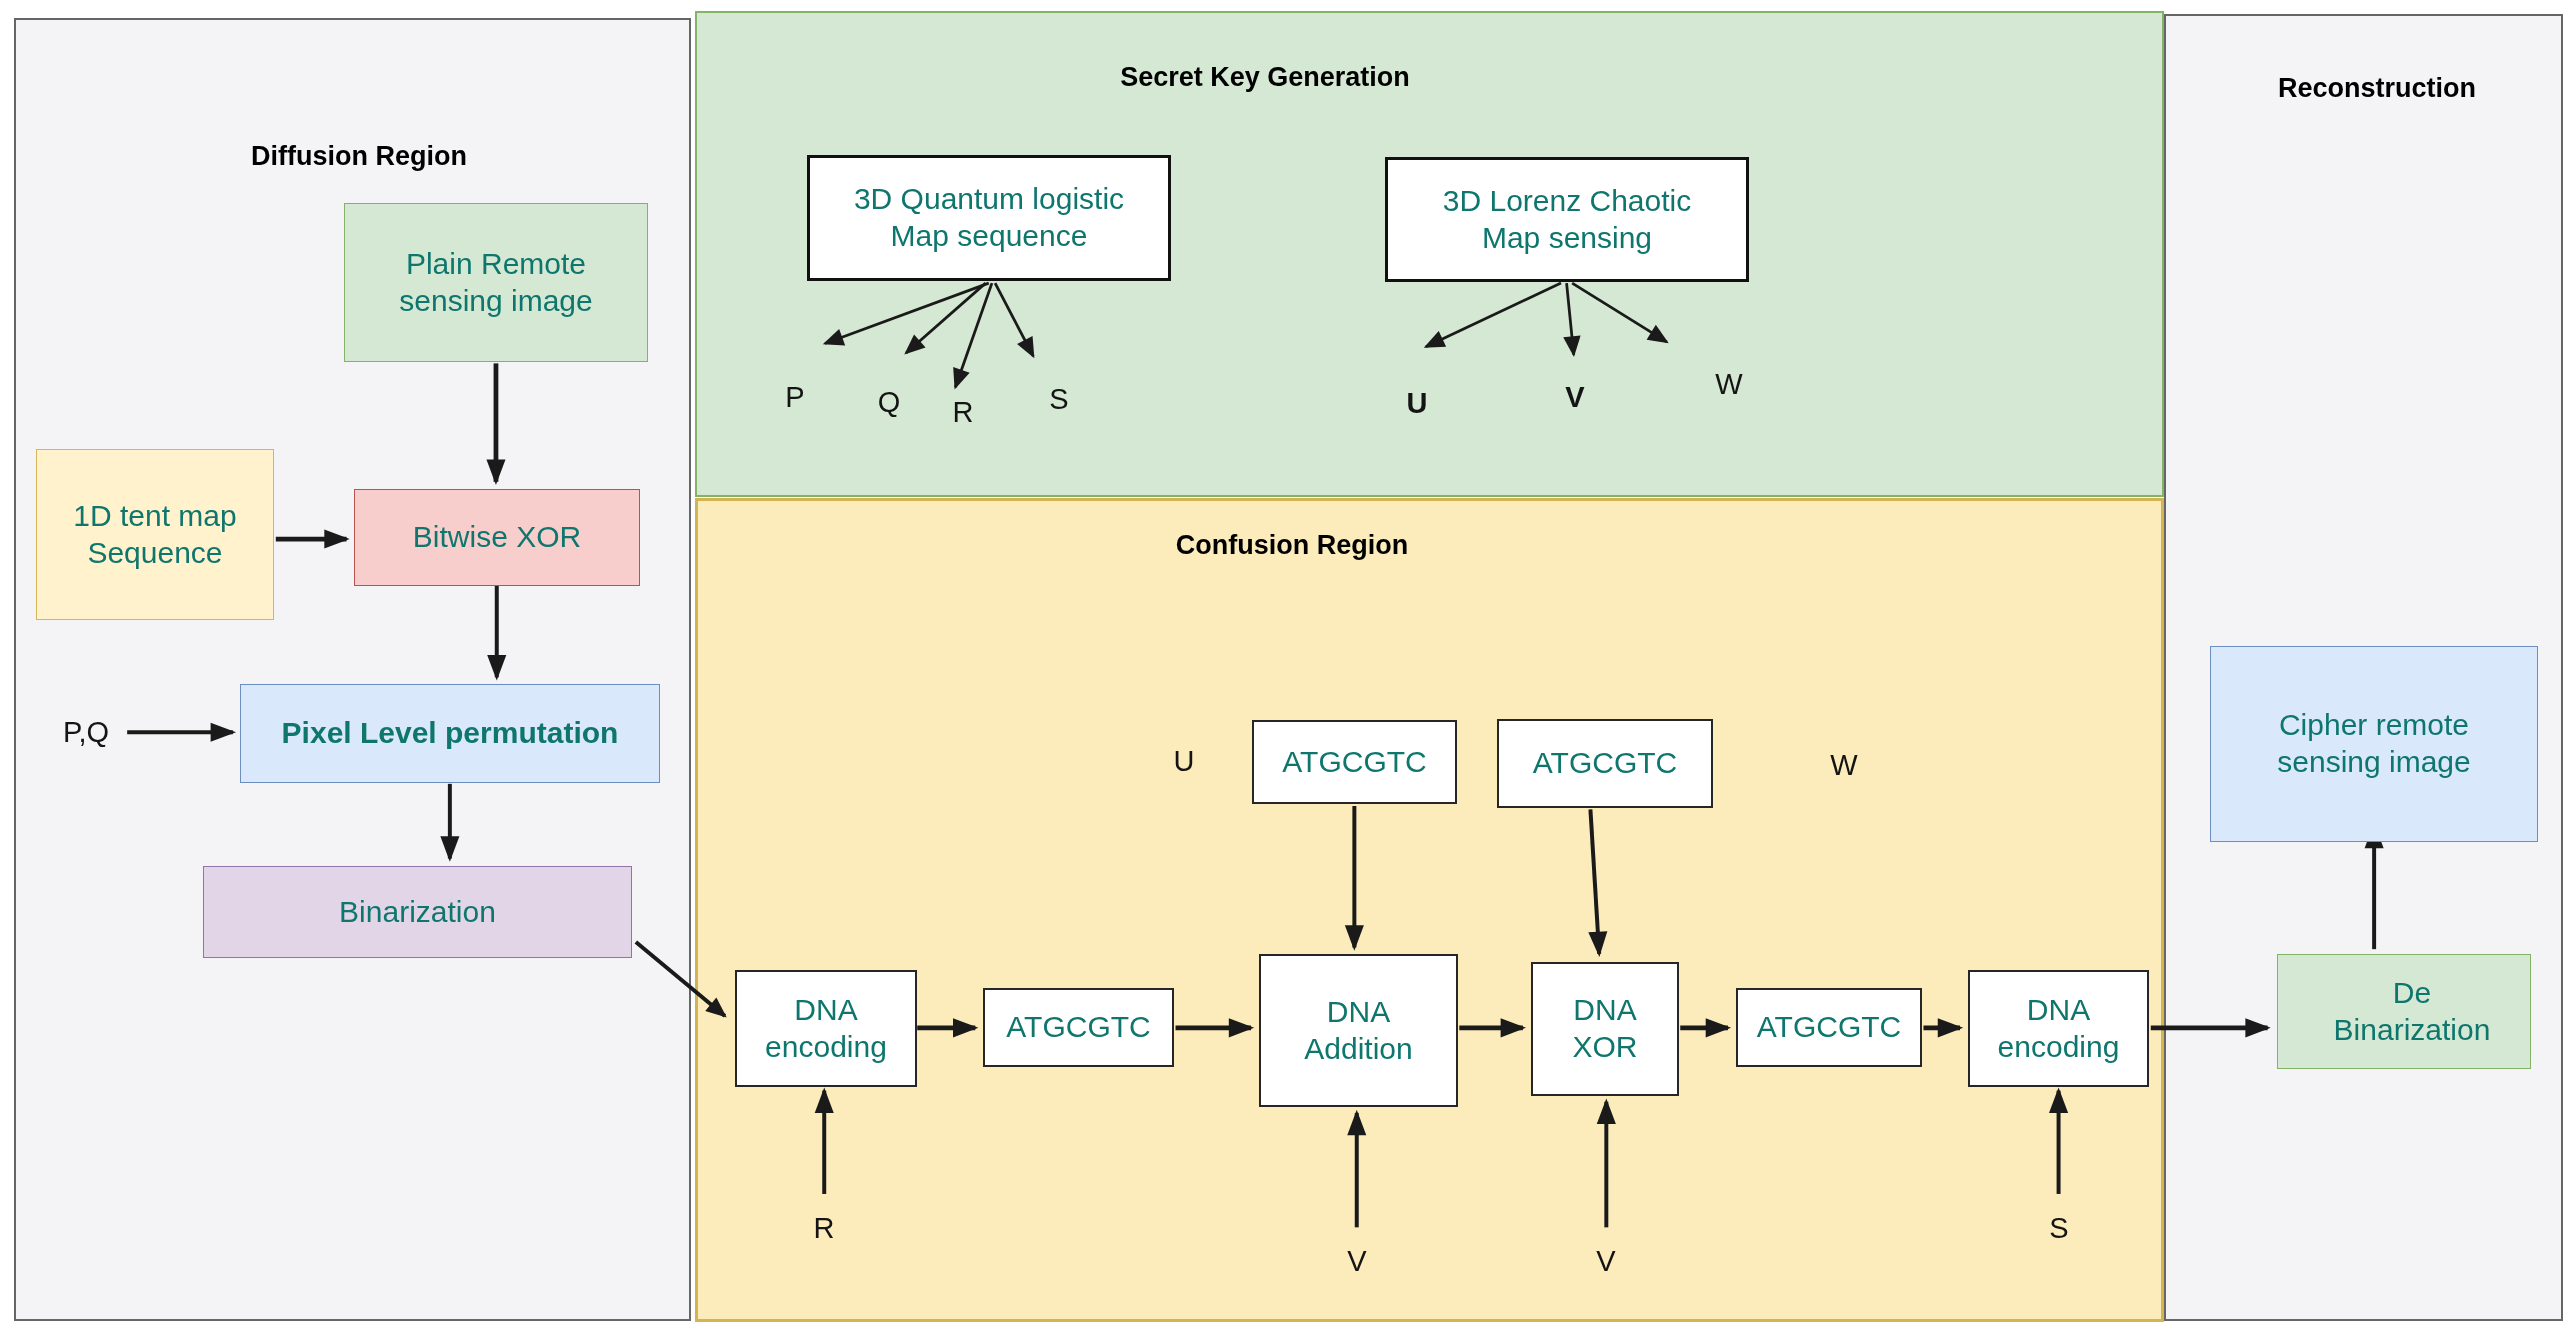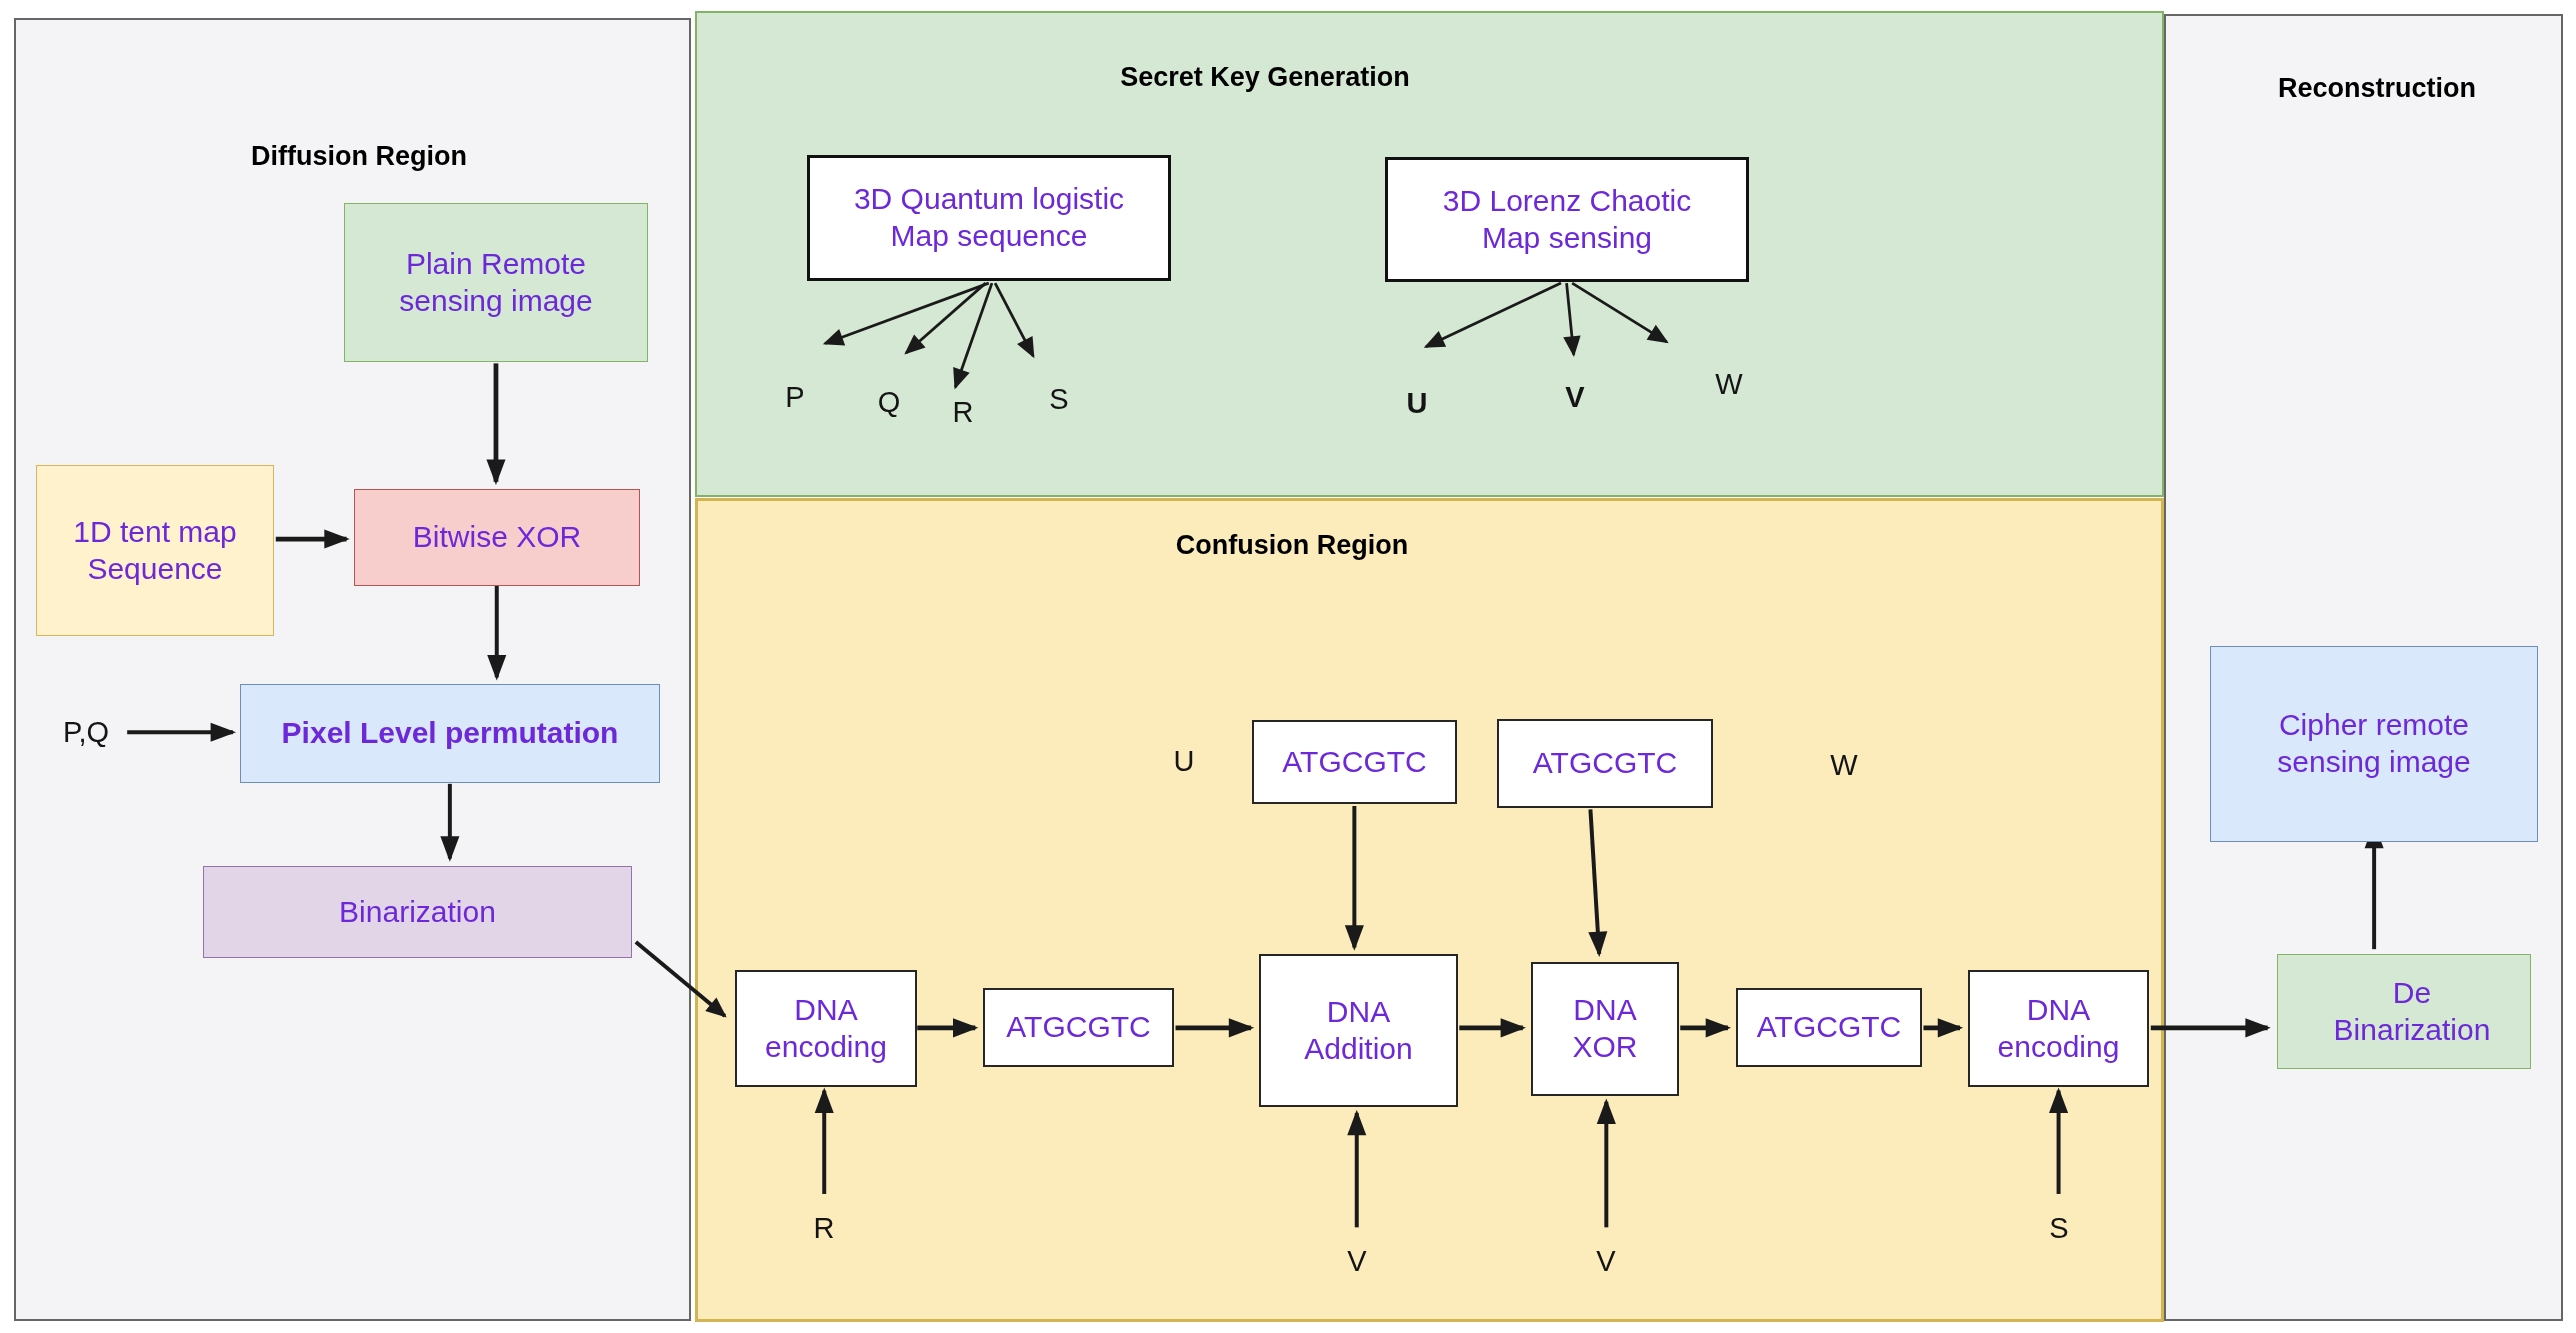--- a/index.html
+++ b/index.html
@@ -10,26 +10,26 @@
   .panel{position:absolute;box-sizing:border-box;}
   .panel.gray{background:#f4f4f6;border:2.4px solid #666666;}
   .panel.green{background:#d5e8d4;border:2.4px solid #82b366;}
   .panel.yellow{background:#fcecbb;border:3.2px solid #d2b452;}
   .region-title{
     position:absolute;transform:translate(-50%,-50%);
     font-size:27px;font-weight:bold;white-space:nowrap;color:#000000;
   }
   .node{
     position:absolute;box-sizing:border-box;display:flex;align-items:center;justify-content:center;
-    text-align:center;font-size:30px;line-height:1.22;white-space:pre-line;color:#6d28d9;
+    text-align:center;font-size:30px;line-height:1.22;white-space:pre-line;color:#0f766e;
   }
   .node.white{background:#ffffff;border:2.4px solid #262626;}
   .node.white.thick{border-width:3.2px;border-color:#111111;}
   .node.greenbox{background:#d5e8d4;border:1.6px solid #82b366;}
-  .node.yellowbox{background:#fff2cc;border:1.6px solid #d6b656;margin-top:16px;}
+  .node.yellowbox{background:#fff2cc;border:1.6px solid #d6b656;}
   .node.redbox{background:#f8cecc;border:1.6px solid #b85450;}
   .node.bluebox{background:#dae8fc;border:1.6px solid #6c8ebf;}
   .node.purplebox{background:#e1d5e7;border:1.6px solid #9673a6;}
   .letter{
     position:absolute;transform:translate(-50%,-50%);font-size:29px;white-space:nowrap;color:#141414;
   }
   .letter.bold{font-weight:bold;}
   svg.overlay{position:absolute;left:0;top:0;pointer-events:none;}
   line.main{stroke:#1a1a1a;stroke-width:6;}
   line.mid{stroke:#1a1a1a;stroke-width:5;}

